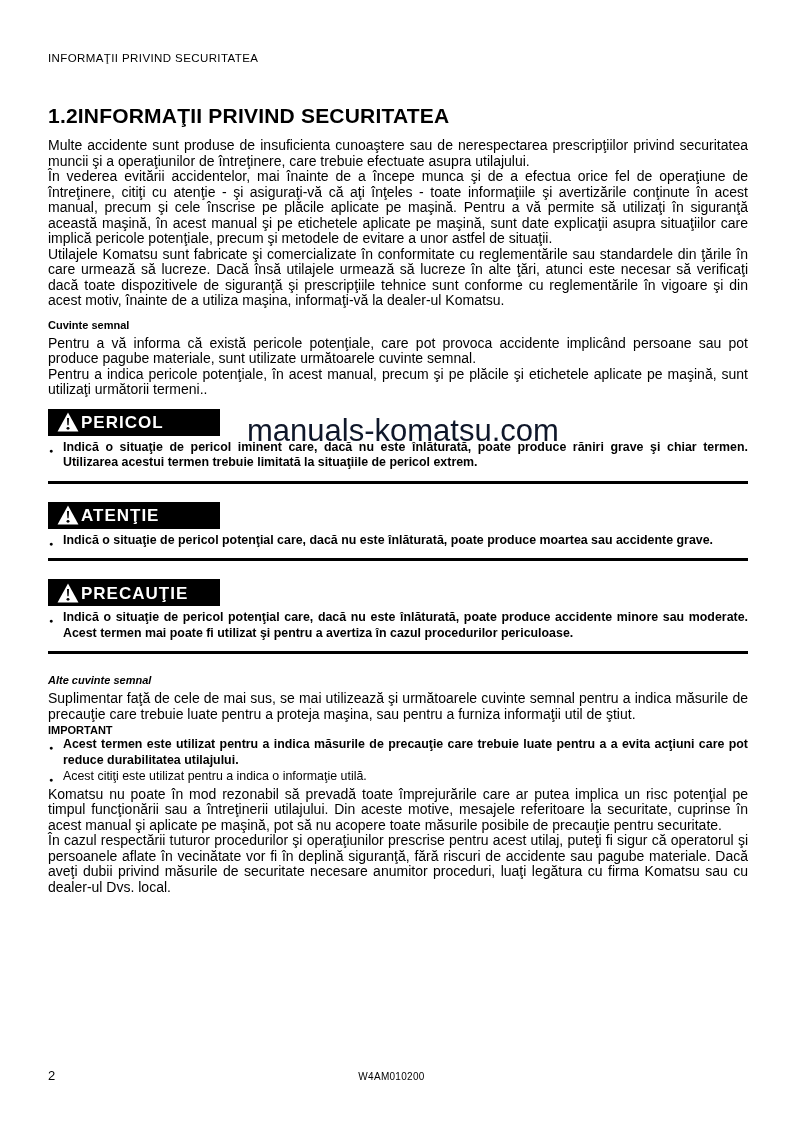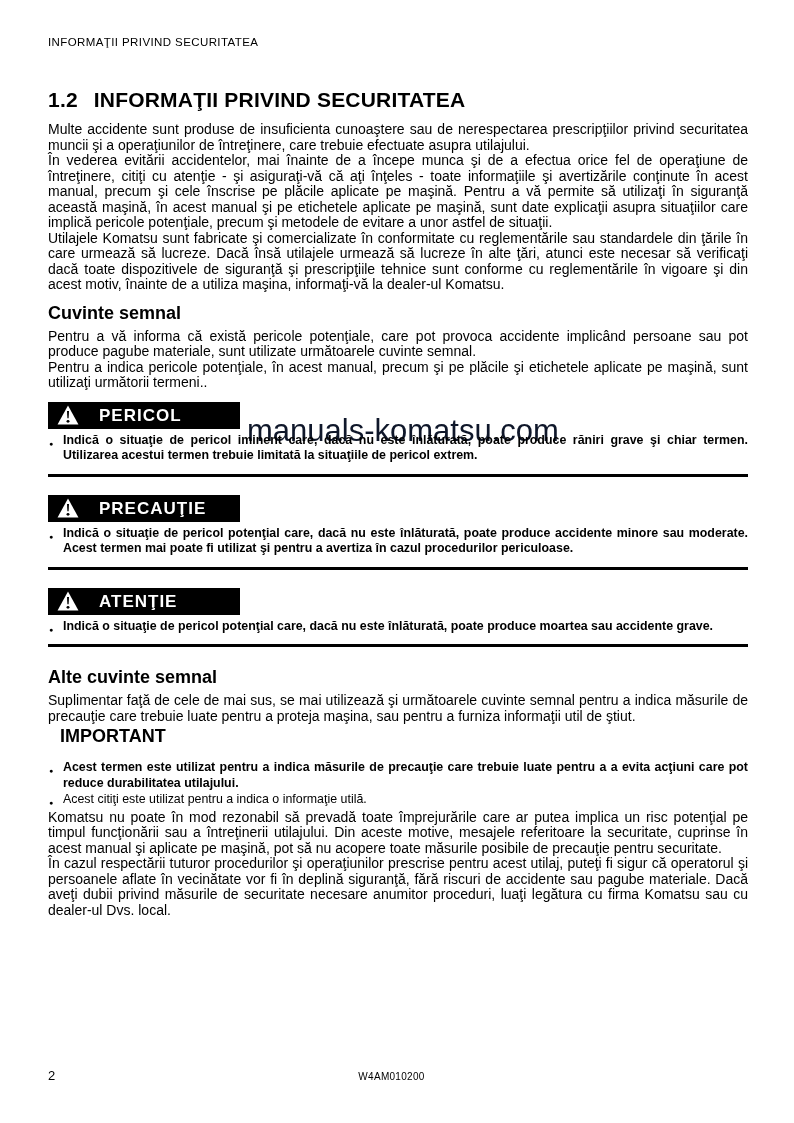--- a/index.html
+++ b/index.html
@@ -7,53 +7,53 @@
     position:relative;
     width:794px; height:1123px;
     margin:0 auto;
     background:#ffffff;
     font-family:"Liberation Sans", sans-serif;
     color:#000;
     overflow:hidden;
   }
   .content {
     position:absolute;
-    left:48px; right:46px; top:36px;
+    left:48px; right:46px; top:52px;
   }
   .running-header {
     font-size:11.5px;
     letter-spacing:0.4px;
     margin:0 0 0 0;
   }
   .section-title {
     margin:40px 0 10px 0;
     font-size:21px;
     font-weight:bold;
     letter-spacing:0.2px;
     white-space:nowrap;
   }
-  .section-title .sec-num { margin-right:16px; }
+  .section-title .sec-num { }
   p.body {
     font-size:14px;
     line-height:15.5px;
     text-align:justify;
     margin:0;
   }
   .subheading {
-    font-size:18px;
+    font-size:11px;
     font-weight:bold;
     margin:10px 0 5px 0;
   }
   .warn-block { margin-top:11px; }
   .warn-badge {
-    width:192px; height:27px;
+    width:172px; height:27px;
     background:#000;
     display:flex;
     align-items:center;
-    gap:20px;
+    gap:2px;
     padding-left:9px;
     box-sizing:border-box;
   }
   .warn-badge .warn-label {
     color:#fff;
     font-size:17px;
     font-weight:bold;
     letter-spacing:1px;
     line-height:1;
     padding-top:1px;
@@ -139,46 +139,46 @@
 
     <div class="warn-block mt18">
       <div class="warn-badge">
         <span>
           <svg class="tri-icon" viewBox="0 0 24 22">
             <path d="M12 0.5 L23.5 21.5 H0.5 Z" fill="#ffffff"></path>
             <path d="M10.9 6.5 h2.2 l-0.4 8 h-1.4 Z" fill="#000000"></path>
             <circle cx="12" cy="18" r="1.6" fill="#000000"></circle>
           </svg>
         </span>
-        <span class="warn-label">PRECAUŢIE</span>
+        <span class="warn-label">ATENŢIE</span>
       </div>
-      <div class="bullet bold">Indică o situaţie de pericol potenţial care, dacă nu este înlăturată, poate produce accidente minore sau moderate. Acest termen mai poate fi utilizat şi pentru a avertiza în cazul procedurilor periculoase.</div>
+      <div class="bullet bold">Indică o situaţie de pericol potenţial care, dacă nu este înlăturată, poate produce moartea sau accidente grave.</div>
       <div class="rule"></div>
     </div>
 
     <div class="warn-block mt18">
       <div class="warn-badge">
         <span>
           <svg class="tri-icon" viewBox="0 0 24 22">
             <path d="M12 0.5 L23.5 21.5 H0.5 Z" fill="#ffffff"></path>
             <path d="M10.9 6.5 h2.2 l-0.4 8 h-1.4 Z" fill="#000000"></path>
             <circle cx="12" cy="18" r="1.6" fill="#000000"></circle>
           </svg>
         </span>
-        <span class="warn-label">ATENŢIE</span>
+        <span class="warn-label">PRECAUŢIE</span>
       </div>
-      <div class="bullet bold">Indică o situaţie de pericol potenţial care, dacă nu este înlăturată, poate produce moartea sau accidente grave.</div>
+      <div class="bullet bold">Indică o situaţie de pericol potenţial care, dacă nu este înlăturată, poate produce accidente minore sau moderate. Acest termen mai poate fi utilizat şi pentru a avertiza în cazul procedurilor periculoase.</div>
       <div class="rule"></div>
     </div>
 
-    <div class="subheading mt18" style="margin-top:20px;">Alte cuvinte semnal</div>
+    <div class="subheading mt18" style="margin-top:20px;font-style:italic;">Alte cuvinte semnal</div>
     <p class="body">Suplimentar faţă de cele de mai sus, se mai utilizează şi următoarele cuvinte semnal pentru a indica măsurile de precauţie care trebuie luate pentru a proteja maşina, sau pentru a furniza informaţii util de ştiut.</p>
 
-    <div class="subheading" style="margin:2px 0 1px 12px;">IMPORTANT</div>
-    <div class="bullet bold" style="margin-top:13px;">Acest termen este utilizat pentru a indica măsurile de precauţie care trebuie luate pentru a a evita acţiuni care pot reduce durabilitatea utilajului.</div>
+    <div class="subheading" style="margin:2px 0 1px 0;">IMPORTANT</div>
+    <div class="bullet bold" style="margin-top:1px;">Acest termen este utilizat pentru a indica măsurile de precauţie care trebuie luate pentru a a evita acţiuni care pot reduce durabilitatea utilajului.</div>
 
     <div class="bullet" style="margin-top:1px;">Acest citiţi este utilizat pentru a indica o informaţie utilă.</div>
 
     <p class="body" style="margin-top:2px;">Komatsu nu poate în mod rezonabil să prevadă toate împrejurările care ar putea implica un risc potenţial pe timpul funcţionării sau a întreţinerii utilajului. Din aceste motive, mesajele referitoare la securitate, cuprinse în acest manual şi aplicate pe maşină, pot să nu acopere toate măsurile posibile de precauţie pentru securitate.</p>
     <p class="body">În cazul respectării tuturor procedurilor şi operaţiunilor prescrise pentru acest utilaj, puteţi fi sigur că operatorul şi persoanele aflate în vecinătate vor fi în deplină siguranţă, fără riscuri de accidente sau pagube materiale. Dacă aveţi dubii privind măsurile de securitate necesare anumitor proceduri, luaţi legătura cu firma Komatsu sau cu dealer-ul Dvs. local.</p>
 
   </div>
 
   <div class="watermark">manuals-komatsu.com</div>
 

